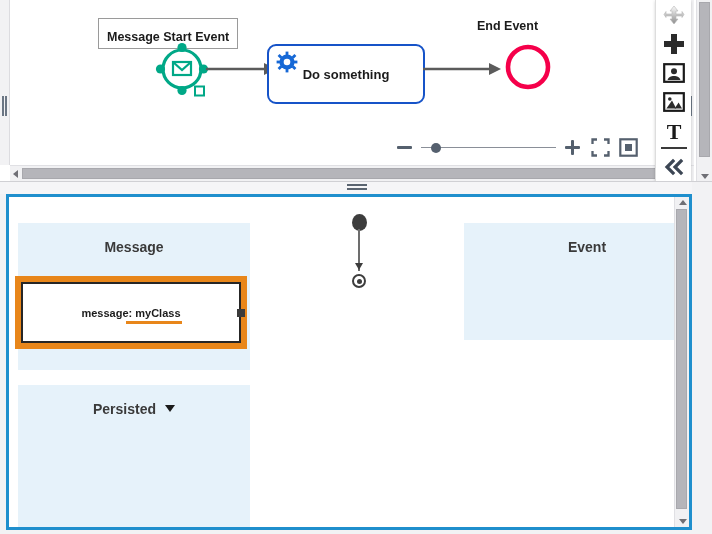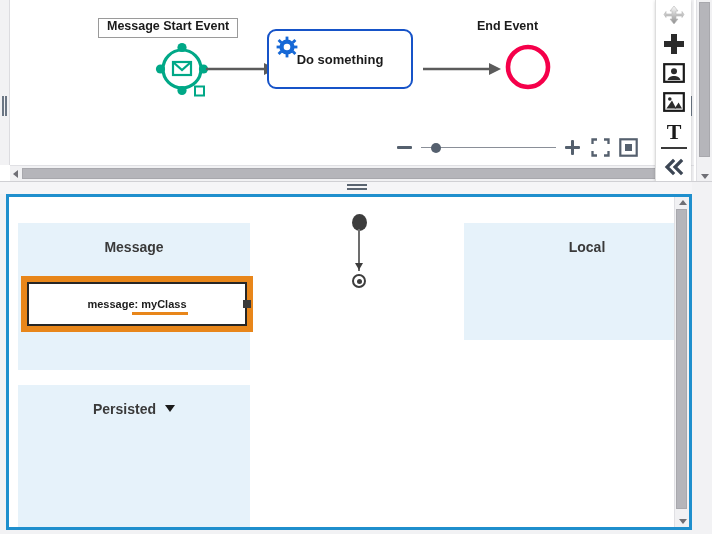--- a/index.html
+++ b/index.html
@@ -51,21 +51,21 @@
   }
   #right-splitter-top .grip i.a { left: 0; }
   #right-splitter-top .grip i.b { left: 3px; }
 
   
   .bpmn-label-box {
     position: absolute;
     border: 1px solid #9a9a9a;
     background: #ffffff;
     font-size: 12.5px; font-weight: bold; color: #1b1b1b;
-    padding: 0 8px 4px 8px;
+    padding: 11px 8px 4px 8px;
     white-space: nowrap;
     font-family: "Liberation Sans", sans-serif;
   }
   .bpmn-label-plain {
     position: absolute;
     font-size: 12.5px; font-weight: bold; color: #1b1b1b;
     white-space: nowrap;
     font-family: "Liberation Sans", sans-serif;
   }
 
@@ -262,21 +262,21 @@
           <circle cx="50.5" cy="27" r="4.6" fill="#00a887"></circle>
           <rect x="42" y="44.5" width="9" height="9" fill="#ffffff" stroke="#00a887" stroke-width="2"></rect>
         </svg>
       </div>
 
       <svg style="position:absolute; left:196px; top:62px;" width="75" height="14">
         <line x1="0" y1="7" x2="58" y2="7" stroke="#5b5b5b" stroke-width="2.6"></line>
         <polygon points="58,1 70,7 58,13" fill="#5b5b5b"></polygon>
       </svg>
 
-      <div class="task-node" style="left:257px; top:29px; width:146px; height:60px;">
+      <div class="task-node" style="left:257px; top:44px; width:158px; height:60px;">
         <svg style="position:absolute; left:7px; top:5px;" width="22" height="22">
           <g fill="#1668d6">
             <circle cx="11" cy="11" r="7.6"></circle>
             <g>
               <rect x="9.6" y="0.6" width="2.8" height="4"></rect>
               <rect x="9.6" y="17.4" width="2.8" height="4"></rect>
               <rect x="0.6" y="9.6" width="4" height="2.8"></rect>
               <rect x="17.4" y="9.6" width="4" height="2.8"></rect>
               <rect x="2.6" y="3.4" width="2.8" height="4" transform="rotate(-45 4 5.4)"></rect>
               <rect x="16.6" y="14.6" width="2.8" height="4" transform="rotate(-45 18 16.6)"></rect>
@@ -411,30 +411,30 @@
   <div id="bottom-right-edge"></div>
 
   <div id="bottom-panel">
     <div id="bottom-canvas">
 
       <div class="region" style="left:9px; top:26px; width:232px; height:147px;">
         <div class="region-title">Message</div>
       </div>
 
       <div class="region" style="left:455px; top:26px; width:246px; height:117px;">
-        <div class="region-title">Local</div>
+        <div class="region-title">Event</div>
       </div>
 
       <div class="region" style="left:9px; top:188px; width:232px; height:153px;">
         <div class="region-title withcaret">
           <span>Persisted</span><span class="caret-down"></span>
         </div>
       </div>
 
-      <div id="msg-node-sel" style="left:12px; top:79px; width:232px; height:56px;">
+      <div id="msg-node-sel" style="left:6px; top:79px; width:232px; height:73px;">
         <div id="msg-node">
           <div class="label">message: myClass</div>
           <div class="uline"></div>
         </div>
         <div id="msg-handle"></div>
       </div>
 
       <div id="init-node" style="left:343px; top:17px;"></div>
       <div id="flow-line" style="left:349px; top:32px; height:42px;"></div>
       <div id="flow-arrow" style="left:346px; top:66px;"></div>

